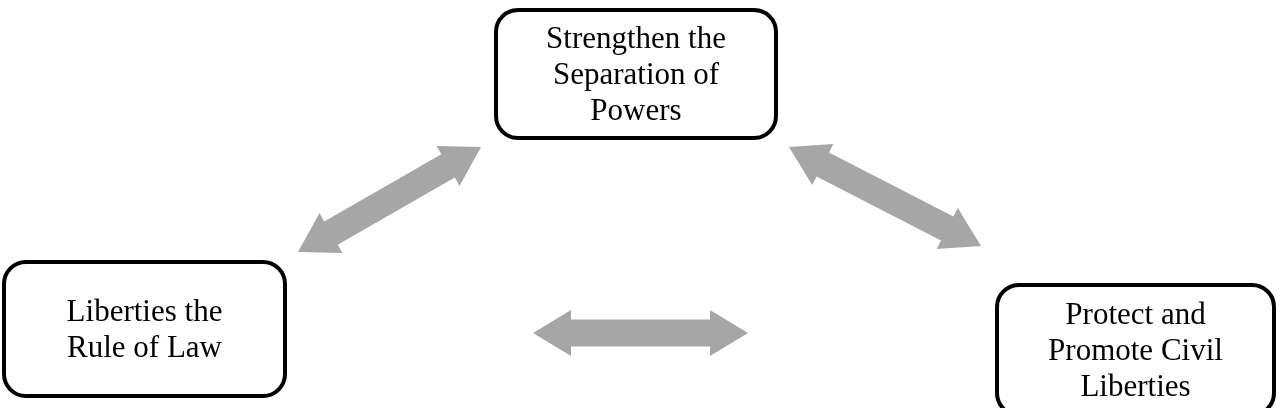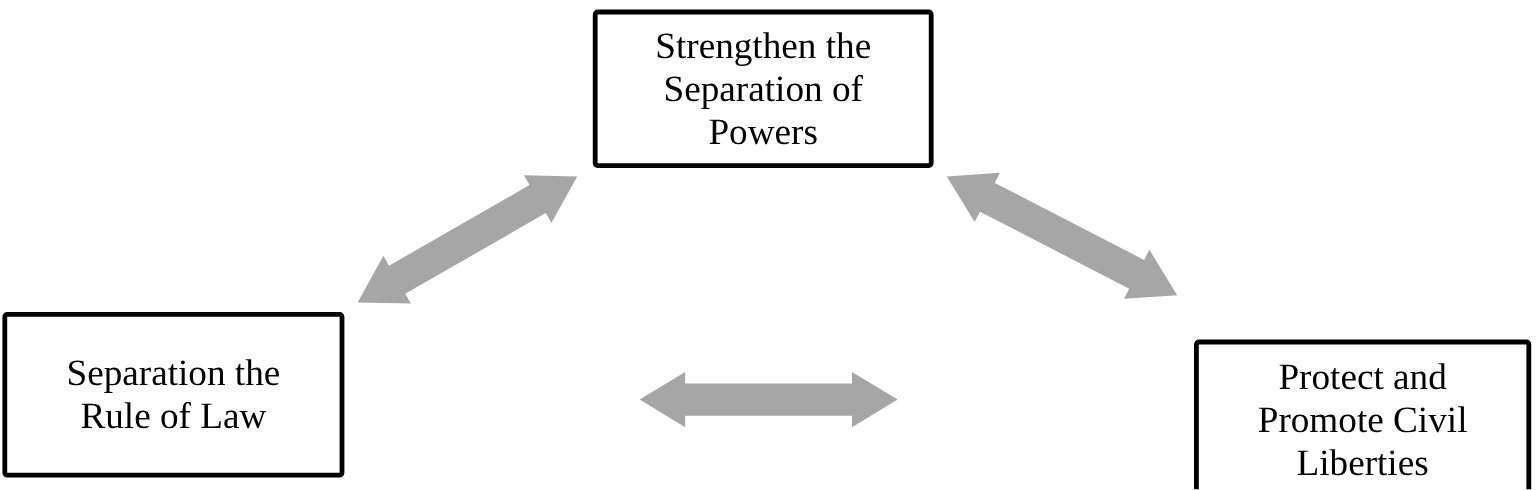--- a/index.html
+++ b/index.html
@@ -20,21 +20,21 @@
     left: 0;
     top: 0;
     width: 1280px;
     height: 408px;
     display: block;
   }
   .node {
     position: absolute;
     box-sizing: border-box;
     border: 4px solid #000000;
-    border-radius: 4px;
+    border-radius: 24px;
     background: #ffffff;
     display: flex;
     align-items: center;
     justify-content: center;
     text-align: center;
   }
   .node-label {
     display: block;
     white-space: pre-line;
     font-size: 31px;
@@ -56,21 +56,21 @@
     <polygon id="arrow-2" fill="#a6a6a6" points="533.0,333.0 571.0,356.0 571.0,346.5 710.0,346.5 710.0,356.0 748.0,333.0 710.0,310.0 710.0,319.5 571.0,319.5 571.0,310.0"></polygon>
   </svg>
 
   <div class="node node-top">
     <span class="node-label">Strengthen the
 Separation of
 Powers</span>
   </div>
 
   <div class="node node-left">
-    <span class="node-label">Separation the
+    <span class="node-label">Liberties the
 Rule of Law</span>
   </div>
 
   <div class="node node-right">
     <span class="node-label">Protect and
 Promote Civil
 Liberties</span>
   </div>
 
 </div>

